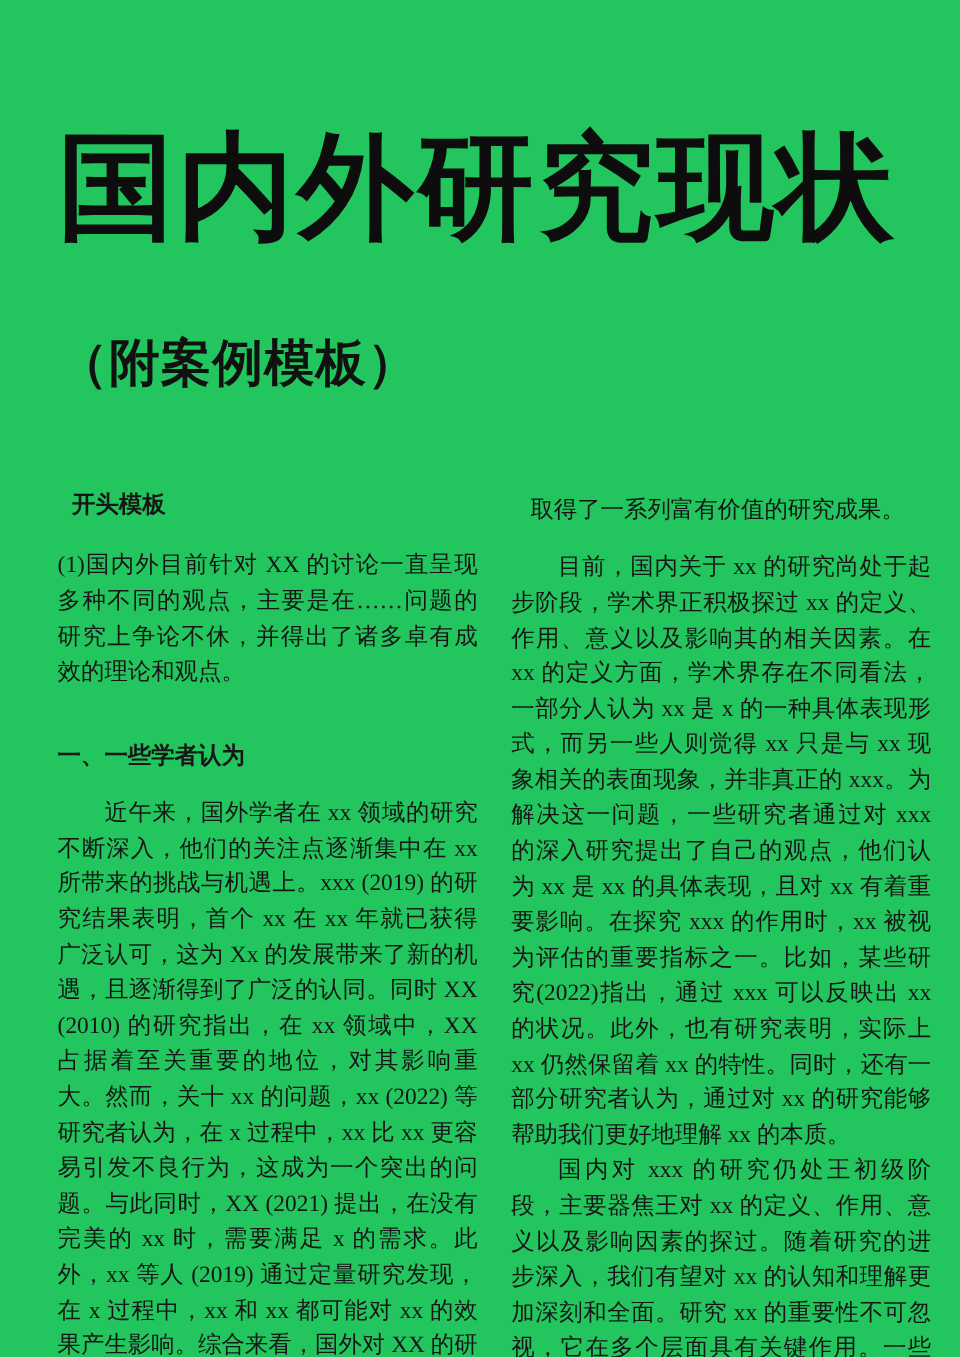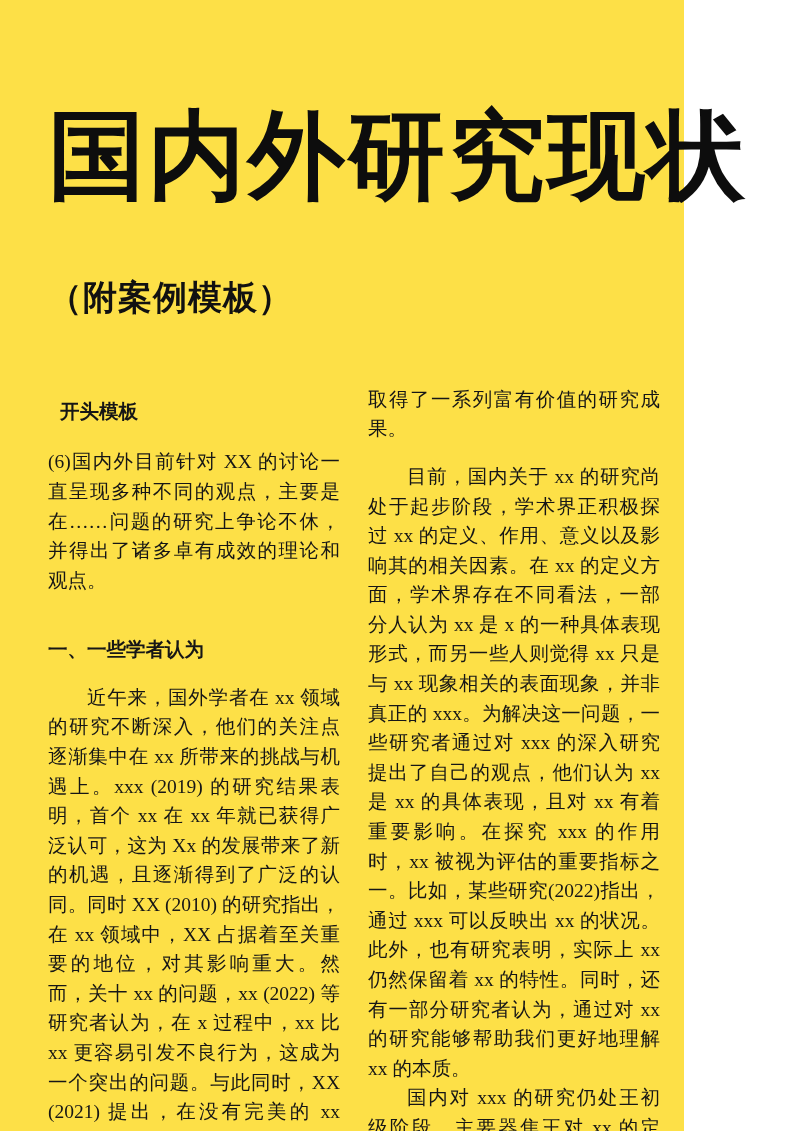--- a/index.html
+++ b/index.html
@@ -9,35 +9,35 @@
   }
   body {
     width: 800px;
     height: 1131px;
     overflow: hidden;
     font-family: "Liberation Serif", "DejaVu Serif", serif;
     color: #141414;
   }
   .page {
     box-sizing: border-box;
-    width: 684px;
+    width: 800px;
     height: 1131px;
     padding: 40px 24px 0 48px;
-    background: #fde047;
+    background: #22c55e;
   }
   .doc-title {
     font-size: 97px;
     font-weight: 700;
     line-height: 1.08;
     letter-spacing: 3px;
     white-space: nowrap;
     color: #0d0d0d;
   }
   .doc-subtitle {
-    font-size: 34px;
+    font-size: 42px;
     font-weight: 700;
     letter-spacing: 1px;
     margin-top: 14px;
     color: #111111;
   }
   .columns {
     display: flex;
     gap: 28px;
     margin-top: 64px;
   }
@@ -64,40 +64,40 @@
     margin: 40px 0 0 0;
   }
   .body-para {
     margin: 18px 0 0 0;
     text-indent: 2em;
   }
   .body-para.no-gap {
     margin-top: 0;
   }
   .continuation {
-    margin: 0;
+    margin: 16px;
   }
 </style>
 </head>
 <body>
 
 <div class="page">
 
   <h1 class="doc-title">国内外研究现状</h1>
 
   <div class="doc-subtitle">（附案例模板）</div>
 
   <div class="columns">
 
     <div class="col">
 
       <p class="intro-heading">开头模板</p>
 
       <div class="template-items">
-        <p>(6)国内外目前针对 XX 的讨论一直呈现多种不同的观点，主要是在……问题的研究上争论不休，并得出了诸多卓有成效的理论和观点。</p>
+        <p>(1)国内外目前针对 XX 的讨论一直呈现多种不同的观点，主要是在……问题的研究上争论不休，并得出了诸多卓有成效的理论和观点。</p>
       </div>
 
       <p class="section-heading">一、一些学者认为</p>
 
       <p class="body-para">近午来，国外学者在 xx 领域的研究不断深入，他们的关注点逐渐集中在 xx 所带来的挑战与机遇上。xxx (2019) 的研究结果表明，首个 xx 在 xx 年就已获得广泛认可，这为 Xx 的发展带来了新的机遇，且逐渐得到了广泛的认同。同时 XX (2010) 的研究指出，在 xx 领域中，XX 占据着至关重要的地位，对其影响重大。然而，关十 xx 的问题，xx (2022) 等研究者认为，在 x 过程中，xx 比 xx 更容易引发不良行为，这成为一个突出的问题。与此同时，XX (2021) 提出，在没有完美的 xx 时，需要满足 x 的需求。此外，xx 等人 (2019) 通过定量研究发现，在 x 过程中，xx 和 xx 都可能对 xx 的效果产生影响。综合来看，国外对 XX 的研究关注度不断提高研究重点逐渐聚焦王与 xx 相关的问题，并且</p>
 
     </div>
 
     <div class="col">
 

